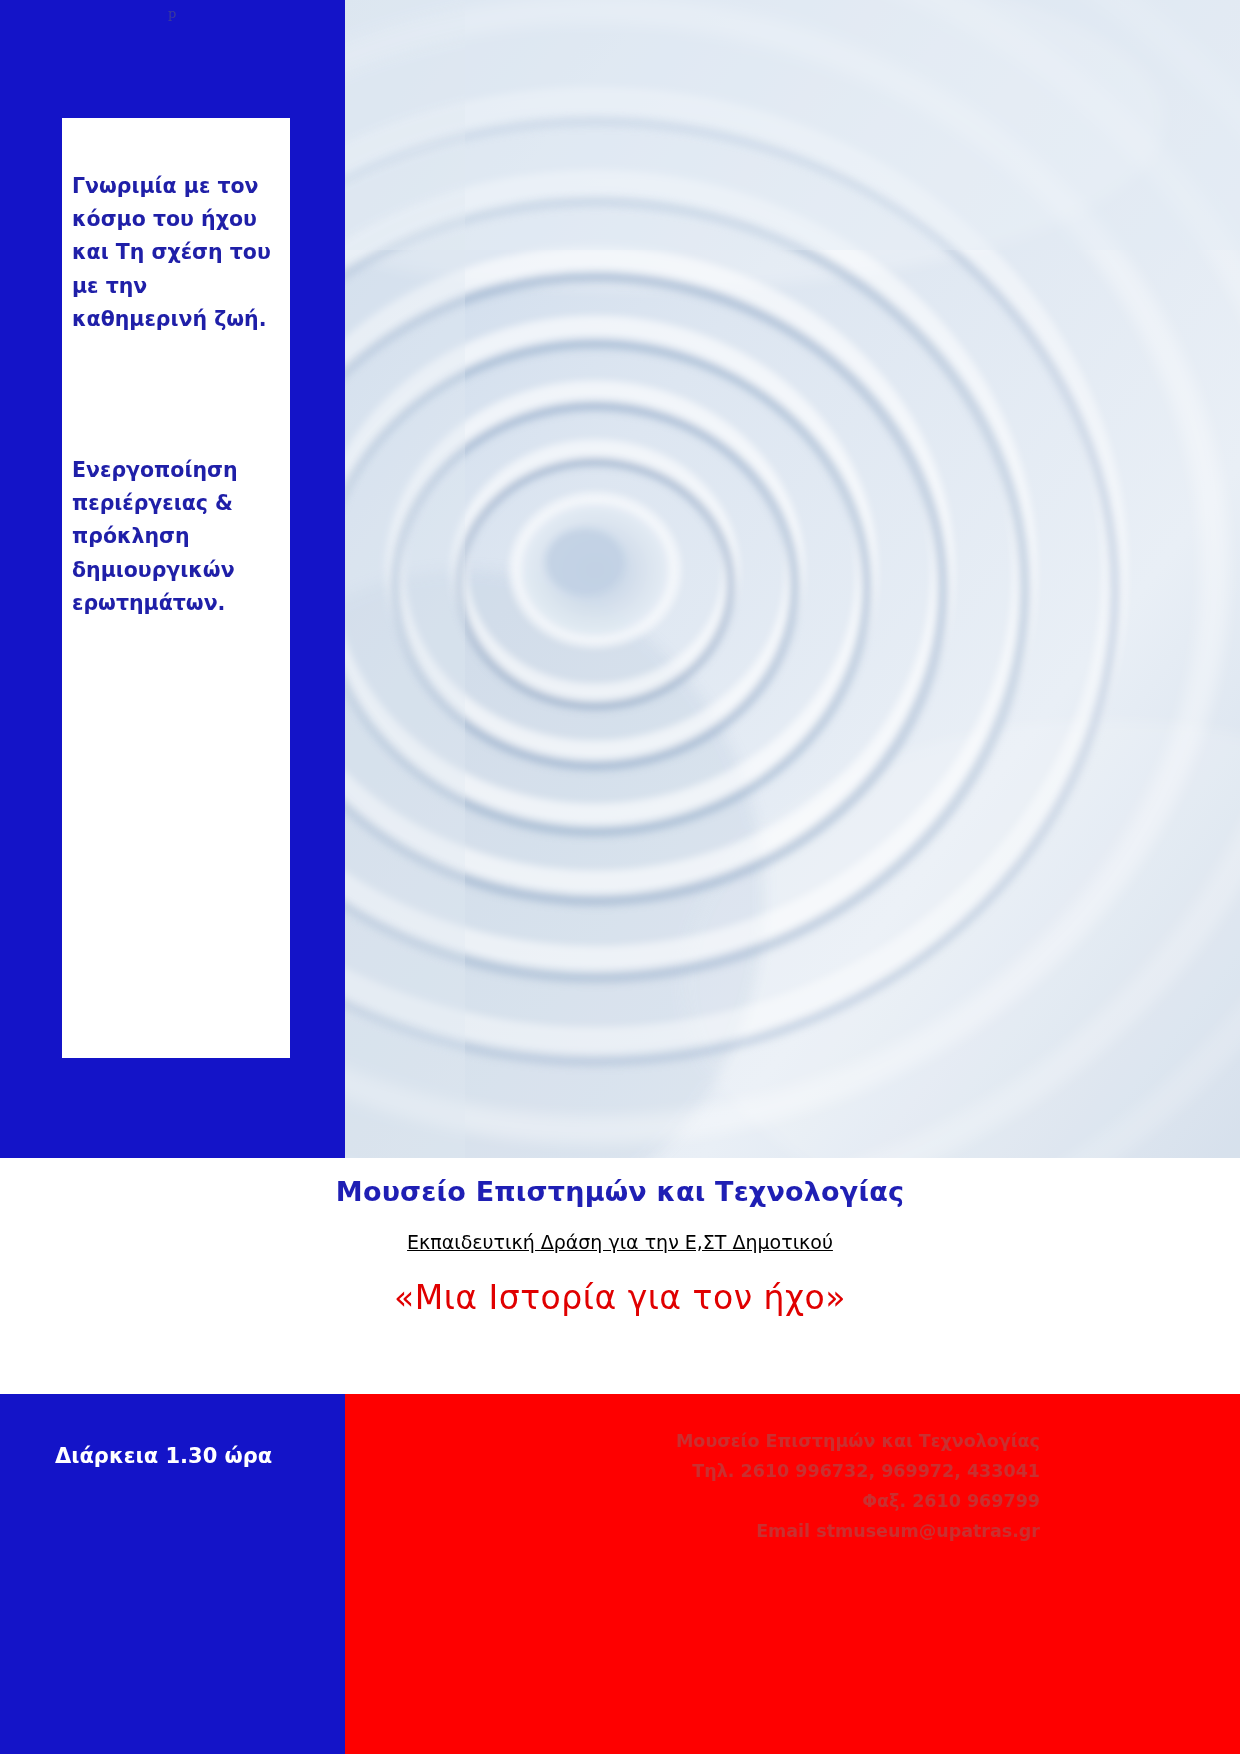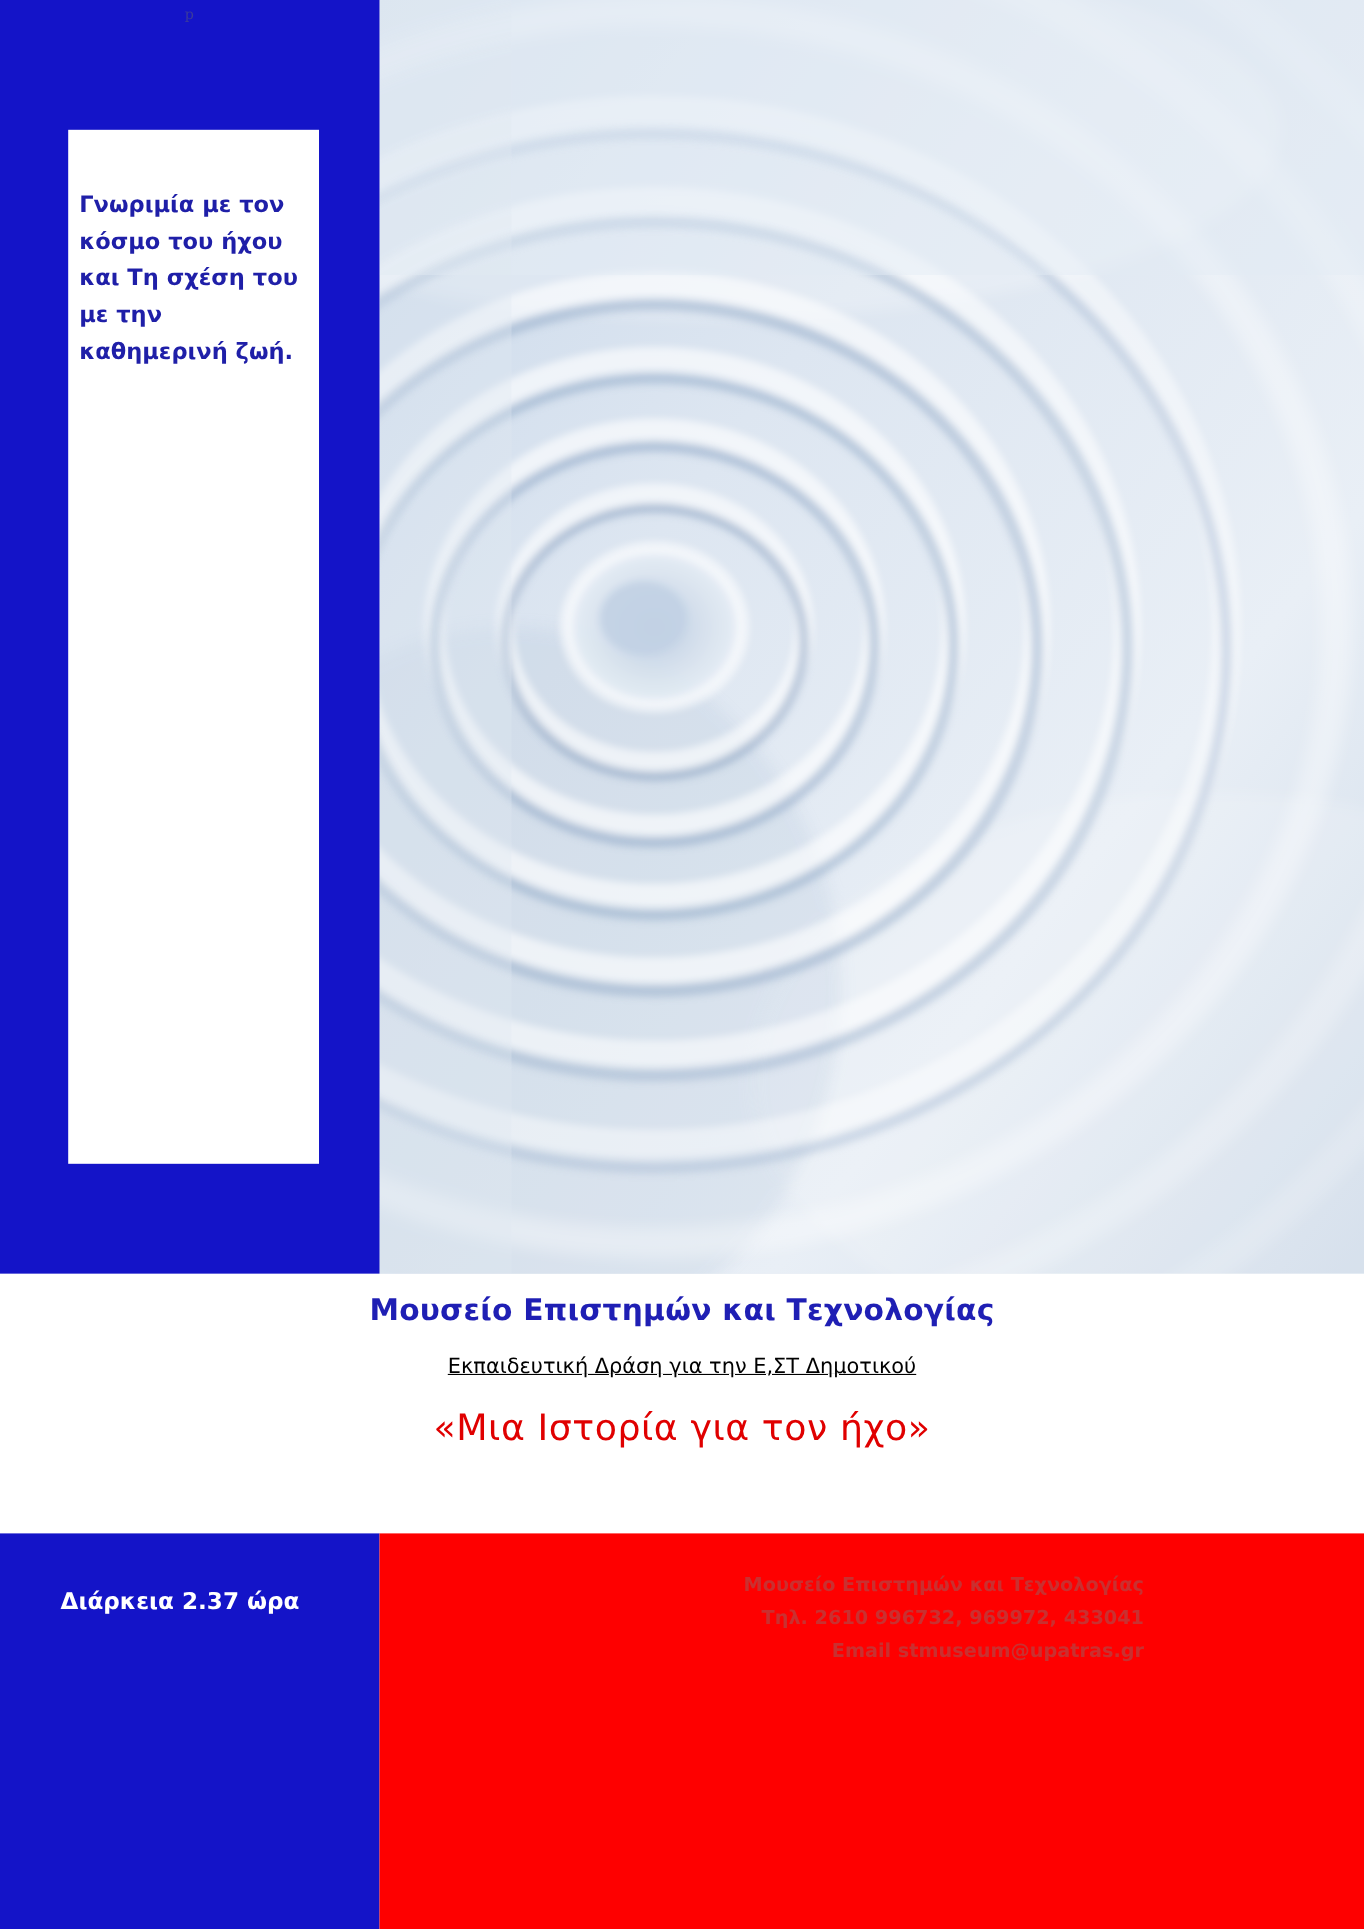--- a/index.html
+++ b/index.html
@@ -228,31 +228,33 @@
   </div>
 
   <div class="blue-band"></div>
 
   <div class="stray-glyph">p</div>
 
   <div class="text-card">
     <p>Γνωριμία με τον κόσμο του ήχου και Τη σχέση του με την καθημερινή ζωή.</p>
     <div class="gap-big"></div>
     <div class="gap-huge"></div>
+    <p>Ενεργοποίηση περιέργειας &amp; πρόκληση δημιουργικών ερωτημάτων.</p>
   </div>
 </div>
 
 <div class="middle">
   <p class="museum-title">Μουσείο Επιστημών και Τεχνολογίας</p>
   <p class="subtitle">Εκπαιδευτική Δράση για την Ε,ΣΤ Δημοτικού</p>
   <p class="headline">«Μια Ιστορία για τον ήχο»</p>
 </div>
 
 <div class="bottom">
   <div class="bottom-blue"></div>
   <div class="bottom-red"></div>
-  <div class="duration">Διάρκεια  2.37 ώρα</div>
+  <div class="duration">Διάρκεια  1.30 ώρα</div>
   <div class="contact">
     <div>Μουσείο Επιστημών και Τεχνολογίας</div>
     <div>Τηλ. 2610 996732, 969972, 433041</div>
+    <div>Φαξ. 2610 969799</div>
     <div>Email stmuseum@upatras.gr</div>
   </div>
 </div>
 
 </body></html>

